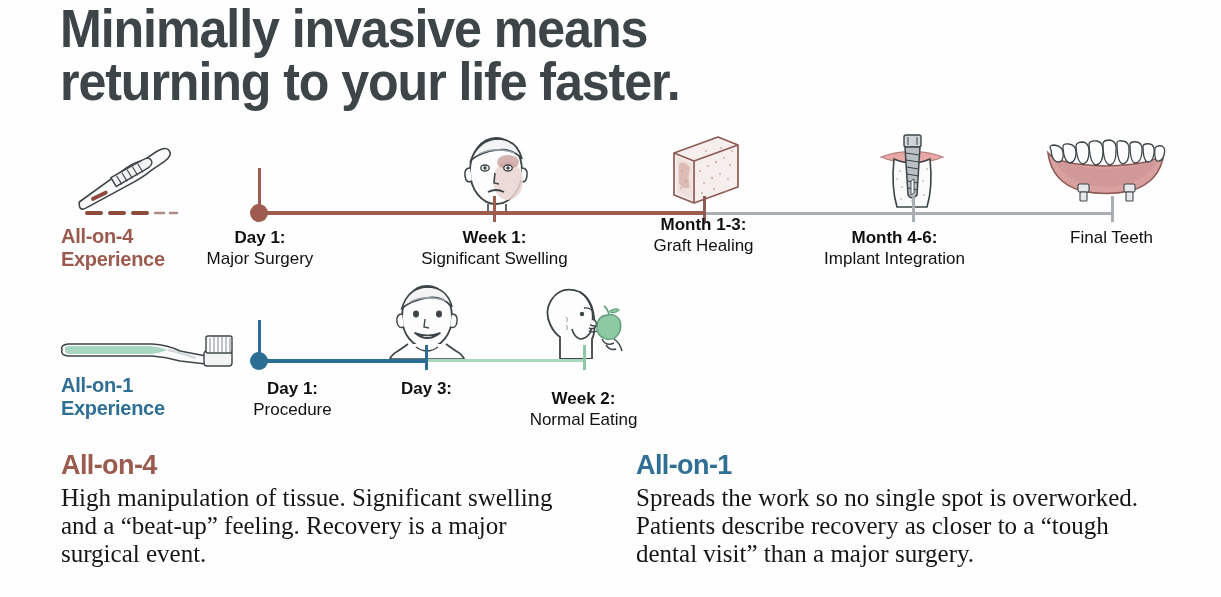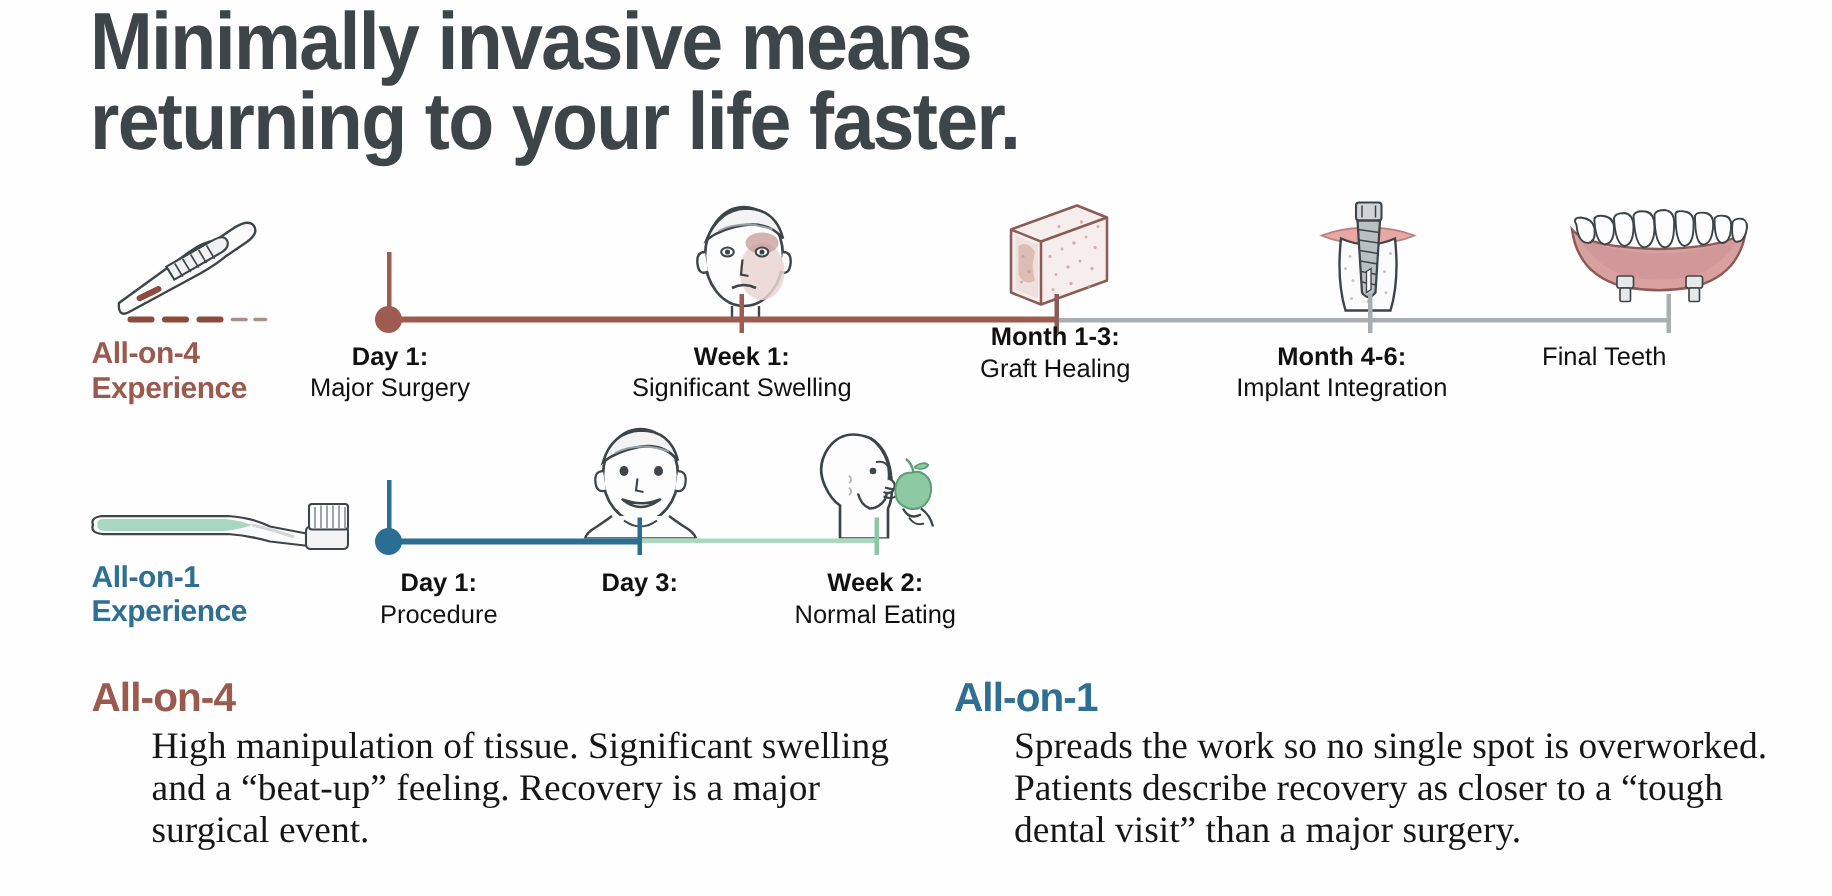--- a/index.html
+++ b/index.html
@@ -63,21 +63,20 @@
     font-size:27px;
     letter-spacing:-0.6px;
   }
   .colbody{
     position:absolute;
     font-family:"Liberation Serif",serif;
     font-size:25px;
     line-height:28px;
     color:#161616;
     white-space:pre-line;
-    margin-left:40px;
   }
 
   .ico{position:absolute;}
 </style>
 </head>
 <body>
 
 <div id="stage">
 
   <div class="headline">Minimally invasive means
@@ -227,21 +226,21 @@
     <span class="n">Significant Swelling</span>
   </div>
   <div class="cap" style="left:601px;top:214px;width:205px;">
     <span class="b">Month 1-3:</span>
     <span class="n">Graft Healing</span>
   </div>
   <div class="cap" style="left:792px;top:227px;width:205px;">
     <span class="b">Month 4-6:</span>
     <span class="n">Implant Integration</span>
   </div>
-  <div class="cap" style="left:967px;top:227px;width:205px;">
+  <div class="cap" style="left:1009px;top:227px;width:205px;">
     <span class="n">Final Teeth</span>
   </div>
 
   <svg class="ico" style="left:56px;top:331px;" width="182" height="44" viewBox="0 0 182 44">
     <path d="M6 19 Q4 14 12 13 L96 13 Q112 14 124 20 L150 25 L150 33 L124 30 Q110 26 96 25 L12 25 Q4 24 6 19 Z" fill="#fbfbfb" stroke="#3e4548" stroke-width="1.5" stroke-linejoin="round"></path>
     <path d="M9 18 Q8 15 14 15 L94 15 Q104 16 112 19 Q104 22 94 23 L14 23 Q8 23 9 18 Z" fill="#a9d6c0"></path>
     <path d="M112 19 Q126 22 140 27" fill="none" stroke="#cfd5d8" stroke-width="2"></path>
     <rect x="148" y="20" width="28" height="15" rx="3" fill="#f4f4f4" stroke="#3e4548" stroke-width="1.4"></rect>
     <rect x="150" y="5" width="26" height="17" rx="2" fill="#fdfdfd" stroke="#3e4548" stroke-width="1.4"></rect>
     <g stroke="#7e888d" stroke-width="1">
@@ -297,21 +296,21 @@
   <div class="tick" style="left:425px;top:345px;height:25px;background:#2b6e93;"></div>
   <div class="tick" style="left:583px;top:345px;height:25px;background:#8cc7a7;"></div>
 
   <div class="cap" style="left:190px;top:378px;width:205px;">
     <span class="b">Day 1:</span>
     <span class="n">Procedure</span>
   </div>
   <div class="cap" style="left:324px;top:378px;width:205px;">
     <span class="b">Day 3:</span>
   </div>
-  <div class="cap" style="left:481px;top:378px;width:205px;">
+  <div class="cap" style="left:481px;top:388px;width:205px;">
     <span class="b">Week 2:</span>
     <span class="n">Normal Eating</span>
   </div>
 
   <div class="colhead" style="left:61px;top:450px;color:#9a5a4e;">All-on-4</div>
   <div class="colbody" style="left:61px;top:484px;width:560px;">High manipulation of tissue. Significant swelling
 and a “beat-up” feeling. Recovery is a major
 surgical event.</div>
 
   <div class="colhead" style="left:636px;top:450px;color:#2f6f94;">All-on-1</div>

